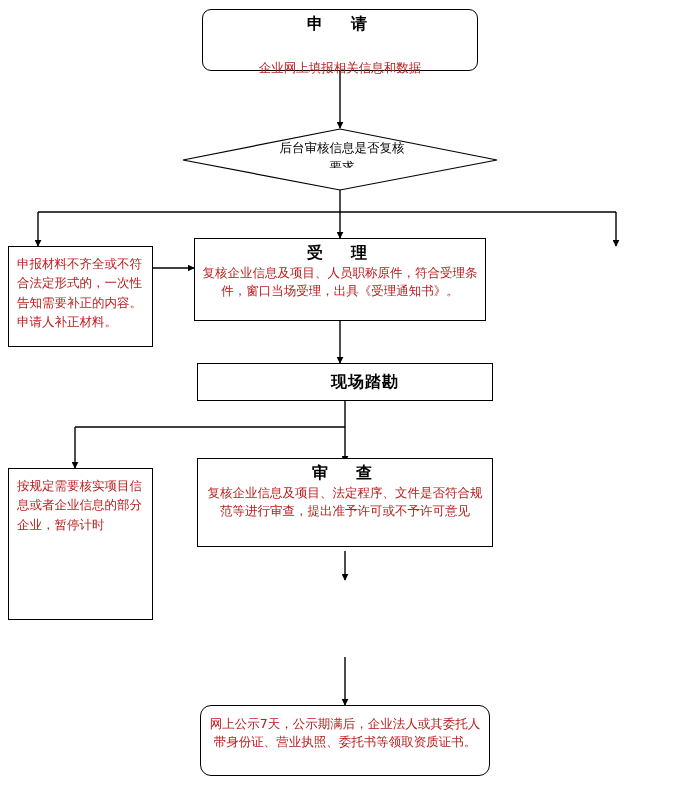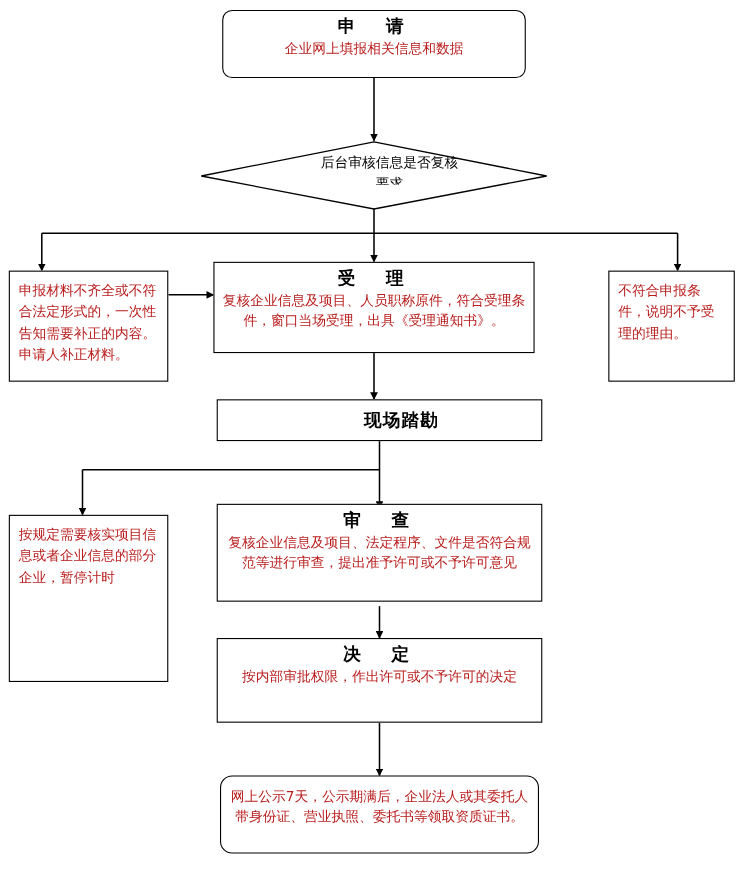--- a/index.html
+++ b/index.html
@@ -29,20 +29,21 @@
     position: absolute;
     box-sizing: border-box;
     border: 1px solid #000000;
     background: #ffffff;
     display: flex;
     flex-direction: column;
     z-index: 2;
   }
   .node.rounded {
     border-radius: 9px;
+    gap: 24px;
   }
   .node-title {
     text-align: center;
     font-size: 16px;
     font-weight: bold;
     letter-spacing: 6px;
     line-height: 1.25;
     color: #000000;
     padding-top: 4px;
   }
@@ -126,53 +127,46 @@
     </g>
 
     <polygon points="340,129 497,160 340,190 183,160" fill="#ffffff" stroke="#000000" stroke-width="1.2"></polygon>
   </svg>
 
   <div class="node rounded" style="left:202px; top:9px; width:276px; height:62px;">
     <div class="node-title">申　请</div>
     <div class="node-body">企业网上填报相关信息和数据</div>
   </div>
 
-  <div class="diamond-wrap" style="left:197px; top:129px; width:314px; height:61px;">
+  <div class="diamond-wrap" style="left:185px; top:129px; width:314px; height:61px;">
     <div class="diamond-text" style="top:10px;">后台审核信息是否复核</div>
     <div class="diamond-text" style="top:29px; height:10px;">要求</div>
   </div>
 
   <div class="node" style="left:194px; top:238px; width:292px; height:83px;">
     <div class="node-title">受　理</div>
     <div class="node-body">复核企业信息及项目、人员职称原件，符合受理条件，窗口当场受理，出具《受理通知书》。</div>
   </div>
 
   <div class="node leftnote" style="left:8px; top:246px; width:145px; height:101px;">
     <div class="node-body">申报材料不齐全或不符合法定形式的，一次性告知需要补正的内容。申请人补正材料。</div>
   </div>
 
-  <div class="node leftnote" style="left:553px; top:246px; width:115px; height:101px;">
-    <div class="node-body">不符合申报条件，说明不予受理的理由。</div>
-  </div>
 
   <div class="node plain-center" style="left:197px; top:363px; width:296px; height:38px;">
     <div class="node-title">现场踏勘</div>
   </div>
 
   <div class="node leftnote" style="left:8px; top:468px; width:145px; height:152px;">
     <div class="node-body">按规定需要核实项目信息或者企业信息的部分企业，暂停计时</div>
   </div>
 
   <div class="node" style="left:197px; top:458px; width:296px; height:89px;">
     <div class="node-title">审　查</div>
     <div class="node-body">复核企业信息及项目、法定程序、文件是否符合规范等进行审查，提出准予许可或不予许可意见</div>
   </div>
 
-  <div class="node" style="left:197px; top:580px; width:296px; height:77px;">
-    <div class="node-title">决　定</div>
-    <div class="node-body">按内部审批权限，作出许可或不予许可的决定</div>
-  </div>
 
   <div class="node" style="left:200px; top:705px; width:290px; height:71px;border-radius:11px;">
     <div class="node-body" style="padding-top:9px;">网上公示7天，公示期满后，企业法人或其委托人带身份证、营业执照、委托书等领取资质证书。</div>
   </div>
 
 </div>
 
 </body></html>

